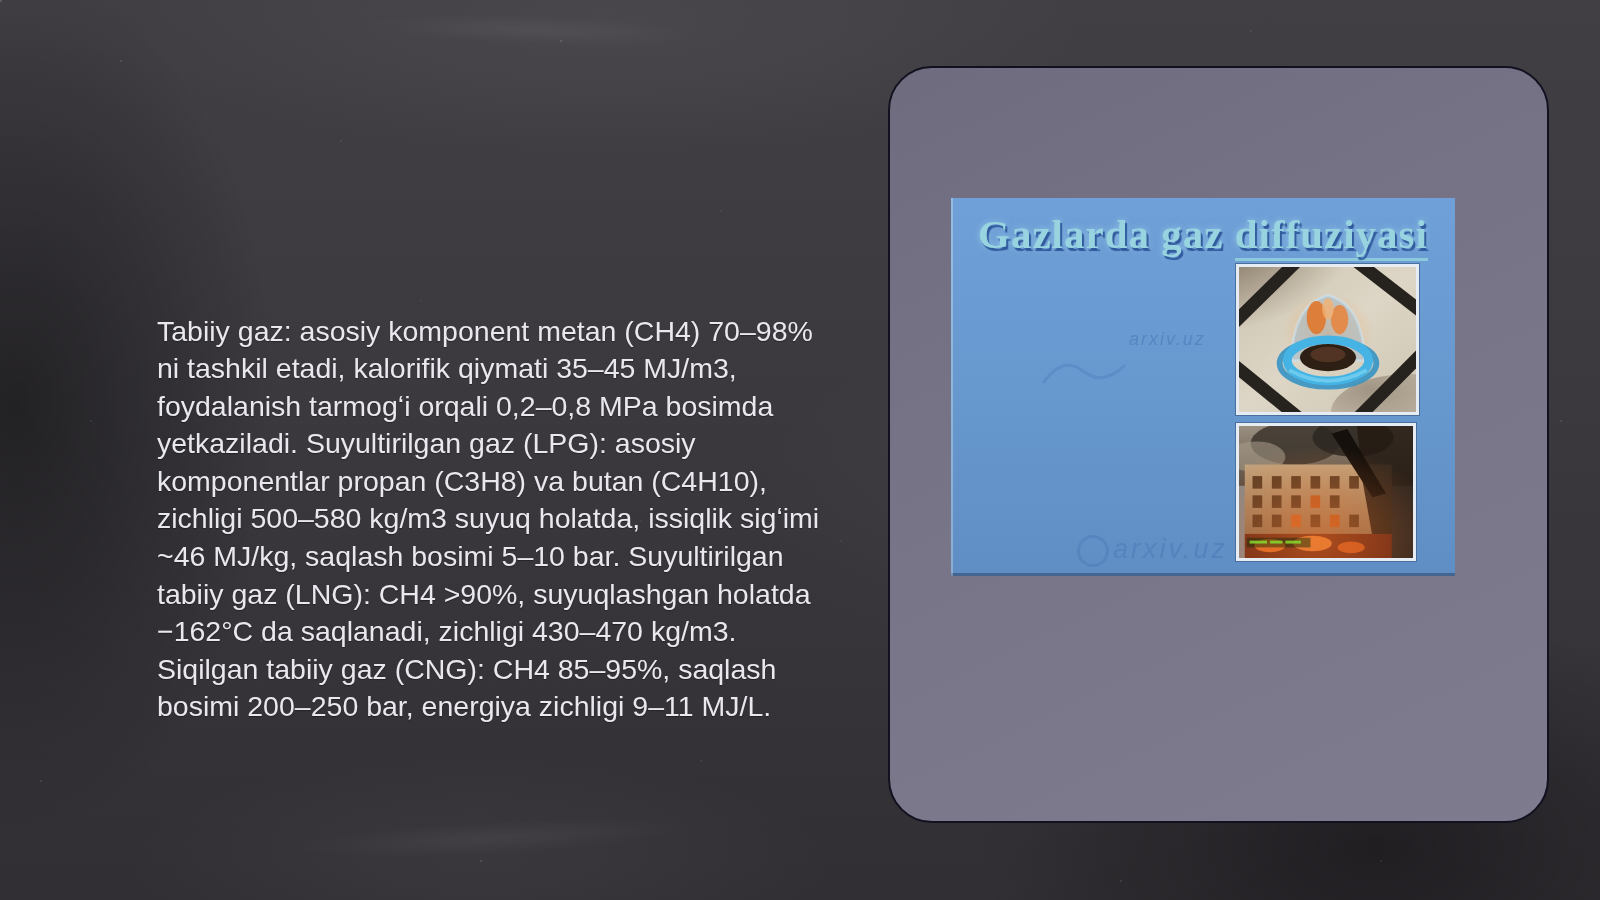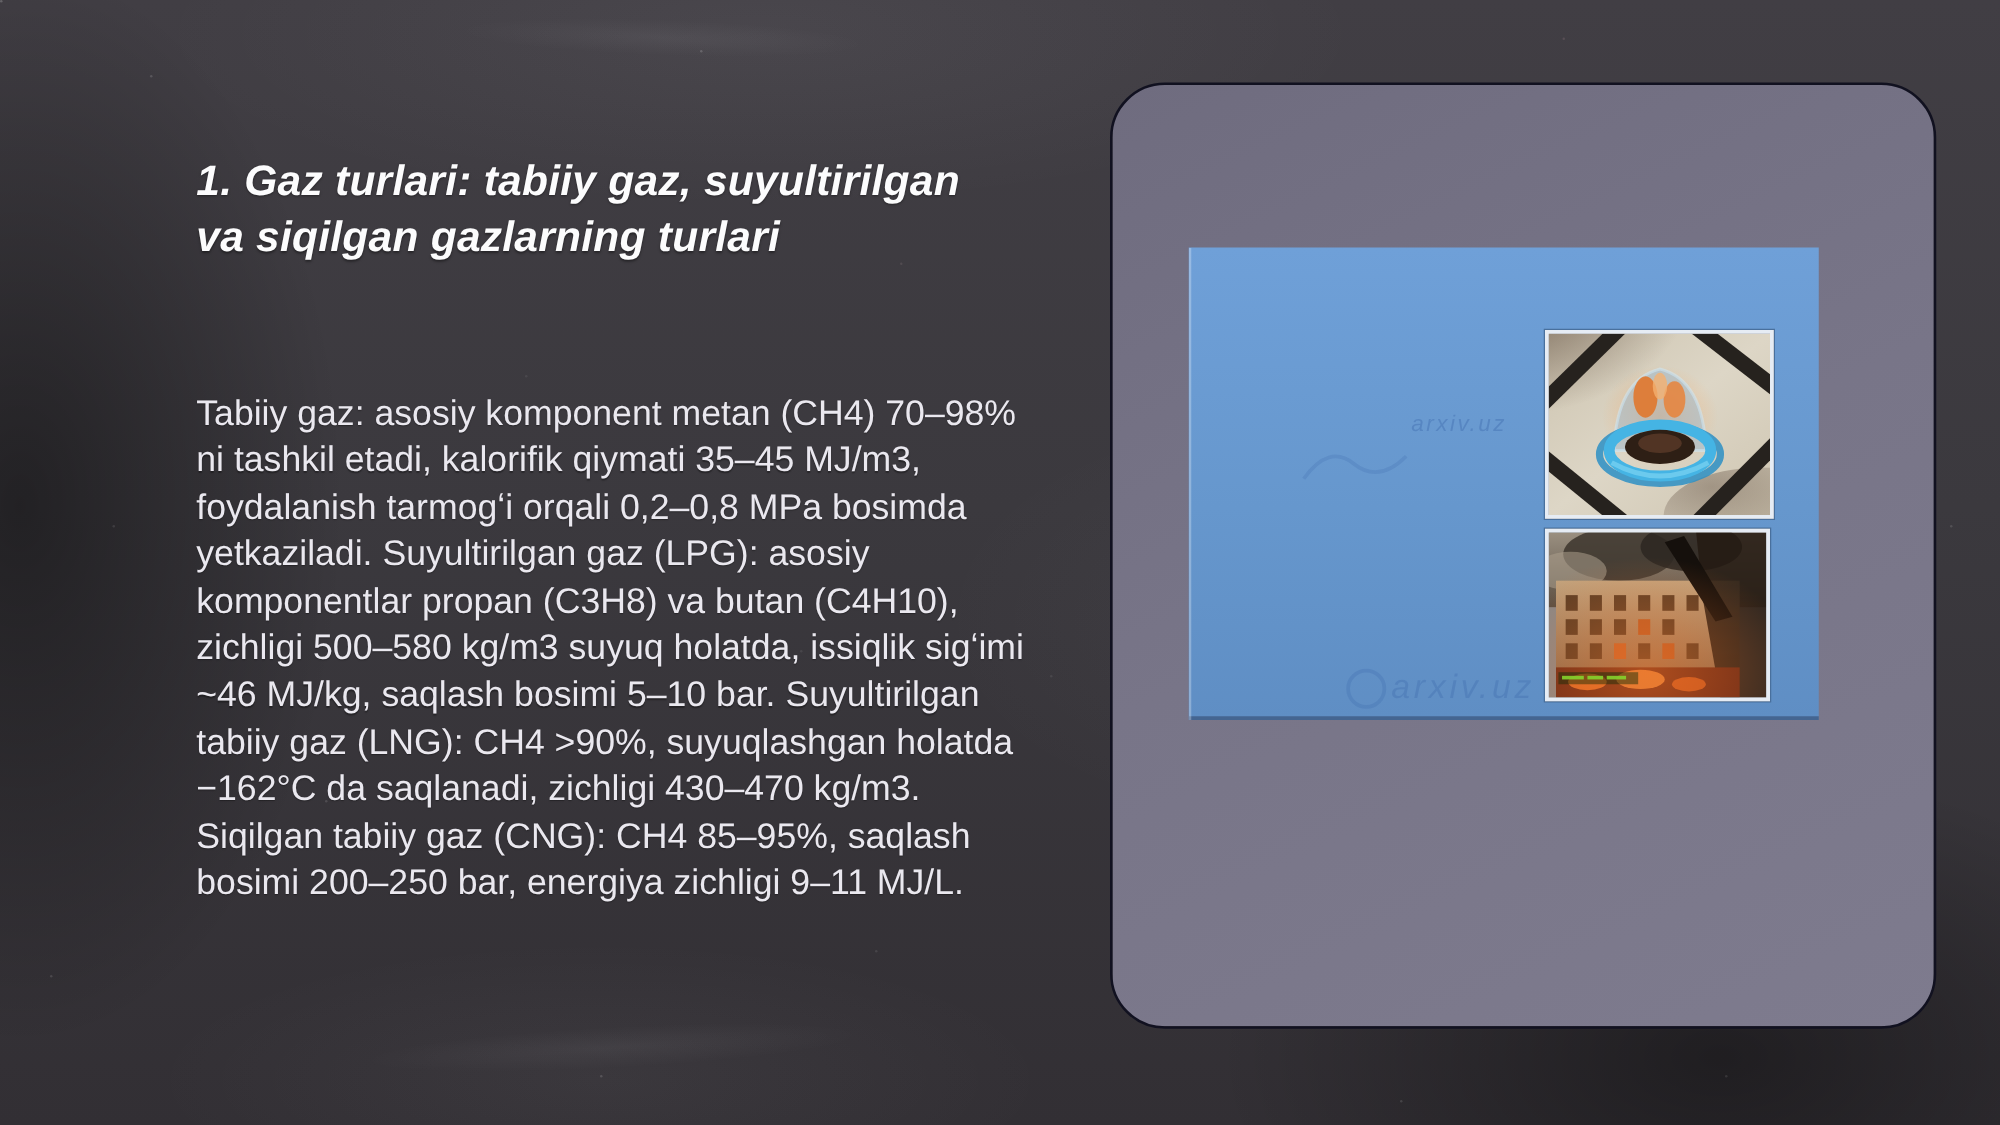--- a/index.html
+++ b/index.html
@@ -91,28 +91,27 @@
     border-radius:50%;vertical-align:middle;margin-right:4px;opacity:.8;}
 </style>
 </head>
 <body>
 
 <div class="stage">
   <div class="specks"></div>
   <div class="streak s1"></div>
   <div class="streak s2"></div>
 
-  <h1 class="page-title">1. Gaz turlari: tabiiy gaz, suyultirilgan
-va siqilgan gazlarning turlari</h1>
 
   <p class="body-text">Tabiiy gaz: asosiy komponent metan (CH4) 70–98% ni tashkil etadi, kalorifik qiymati 35–45 MJ/m3, foydalanish tarmogʻi orqali 0,2–0,8 MPa bosimda yetkaziladi. Suyultirilgan gaz (LPG): asosiy komponentlar propan (C3H8) va butan (C4H10), zichligi 500–580 kg/m3 suyuq holatda, issiqlik sigʻimi ~46 MJ/kg, saqlash bosimi 5–10 bar. Suyultirilgan tabiiy gaz (LNG): CH4 &gt;90%, suyuqlashgan holatda −162°C da saqlanadi, zichligi 430–470 kg/m3. Siqilgan tabiiy gaz (CNG): CH4 85–95%, saqlash bosimi 200–250 bar, energiya zichligi 9–11 MJ/L.</p>
 
   <div class="card">
     <div class="mini-slide">
 
+      <div class="mini-title"><span>Gazlarda gaz </span><span class="u">diffuziyasi</span></div>
 
 
 
       <div class="wm wm1">arxiv.uz</div>
       <svg class="wm-swirl" width="90" height="40" viewBox="0 0 90 40">
         <path d="M4,30 Q24,2 44,18 T86,12" fill="none" stroke="#3f6cae" stroke-width="3" opacity=".8"></path>
       </svg>
       <div class="wm wm2"><span class="wm-ring"></span><span>arxiv.uz</span></div>
 
       <div class="photo burner">

